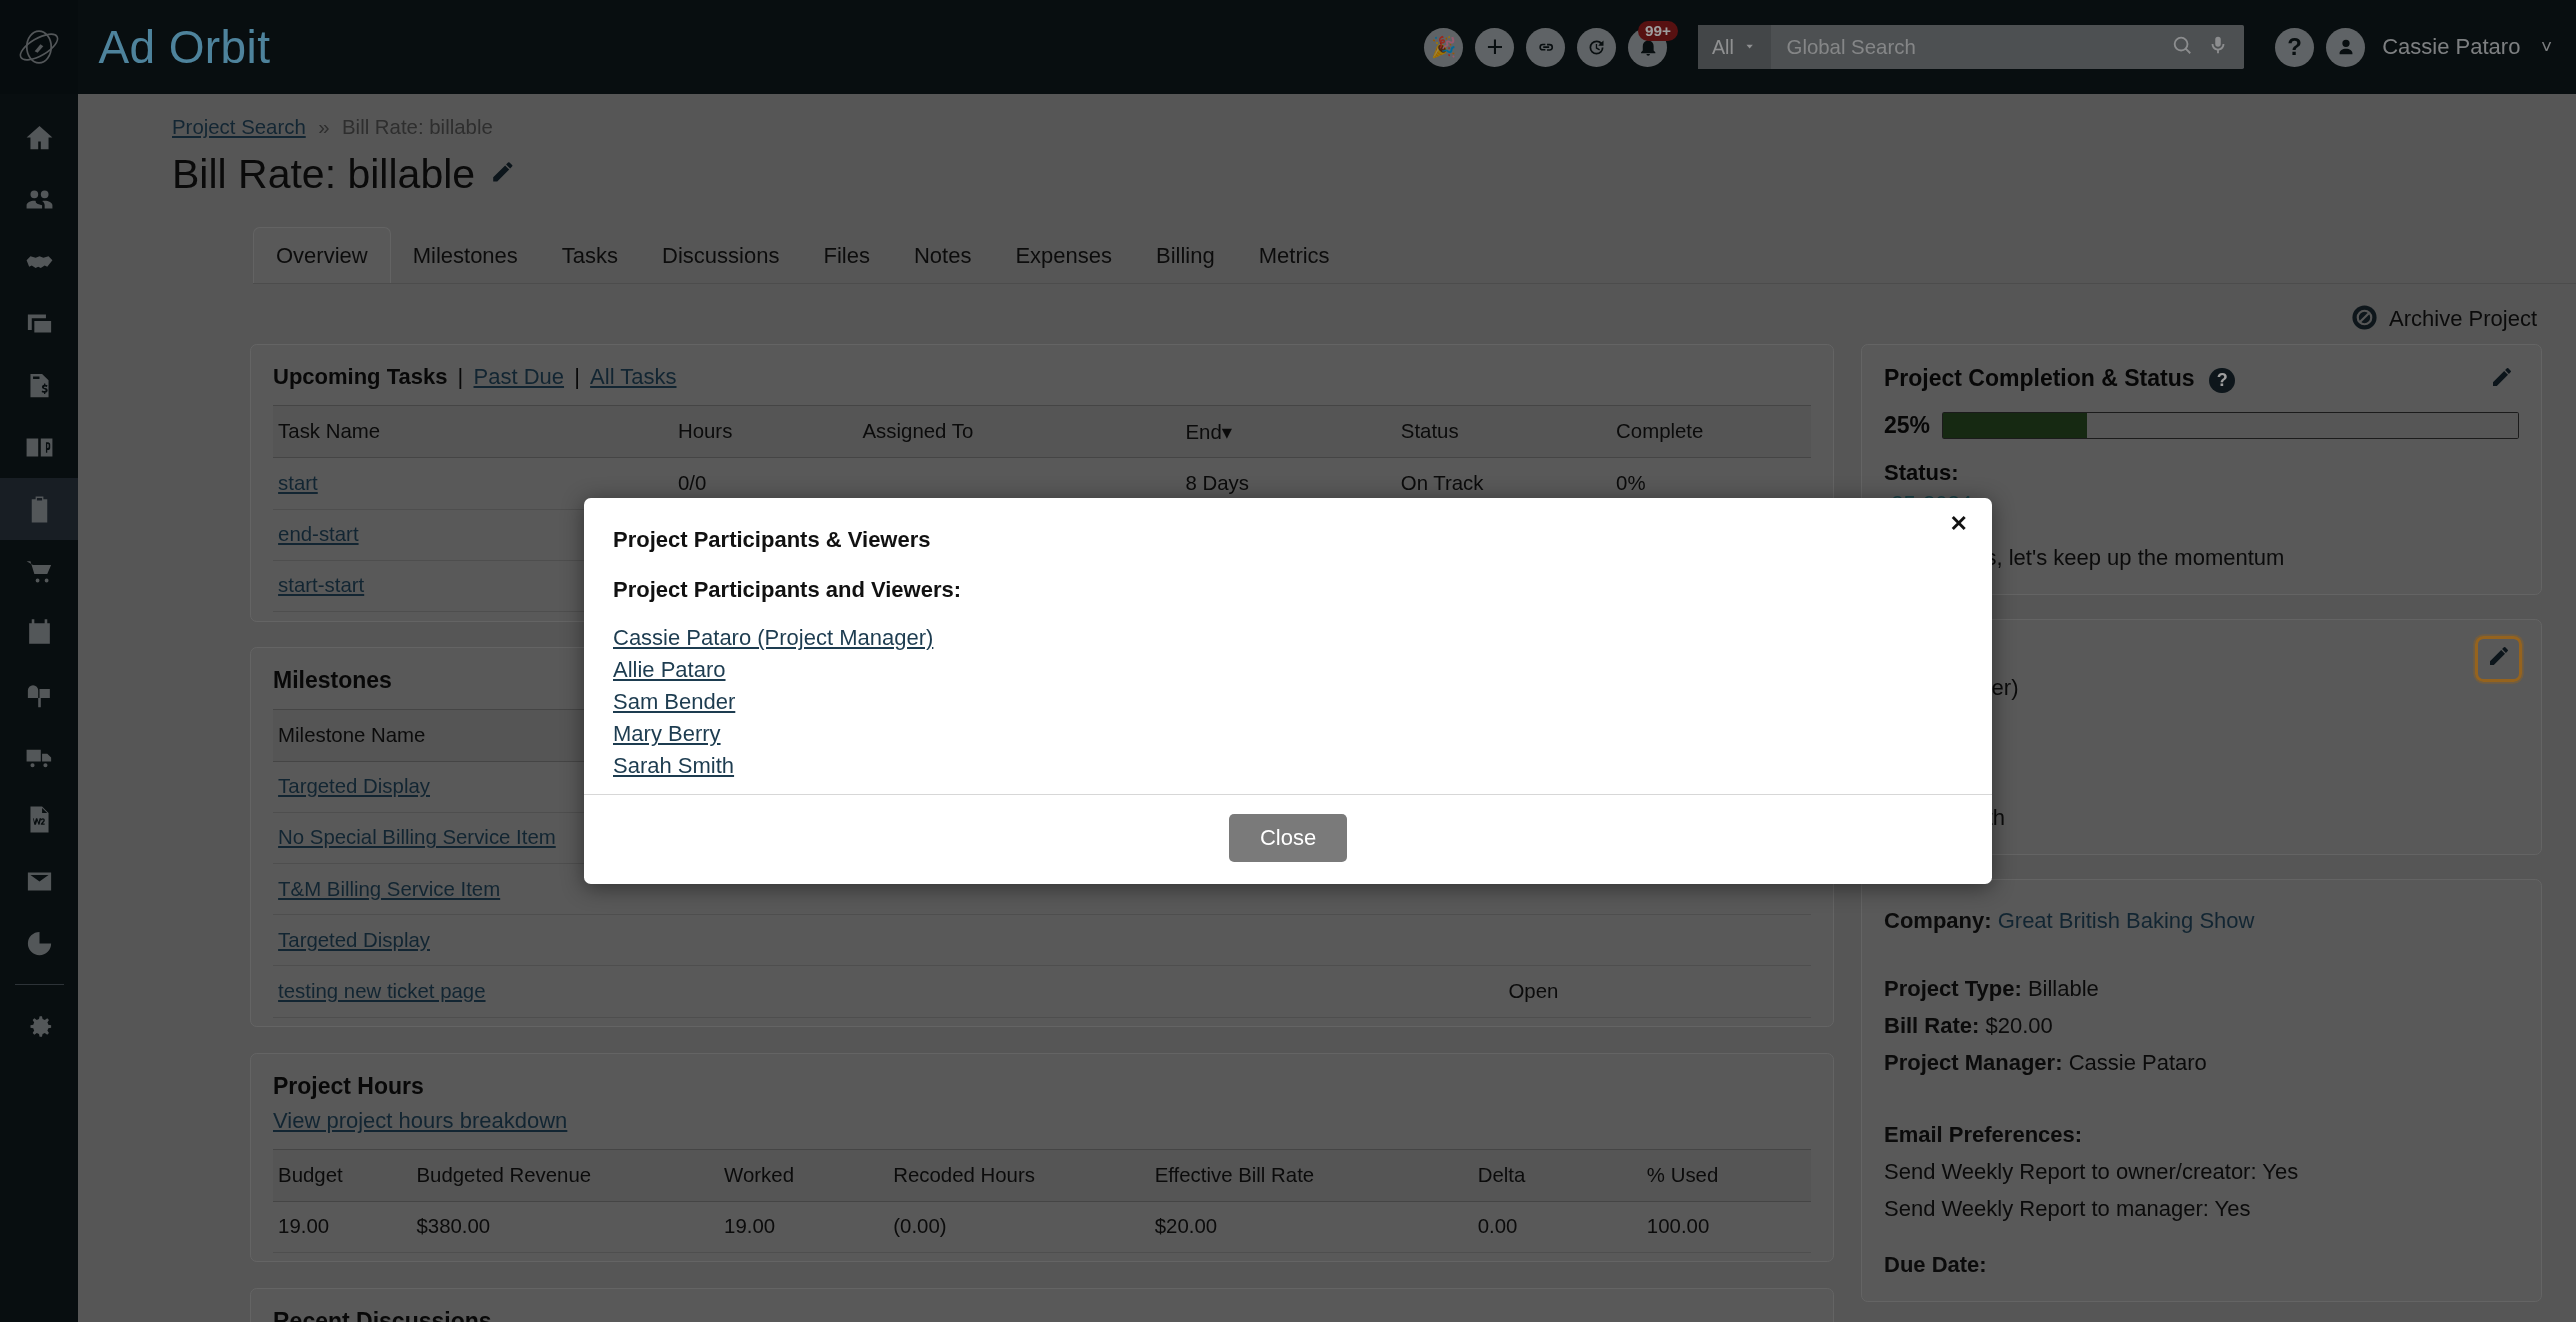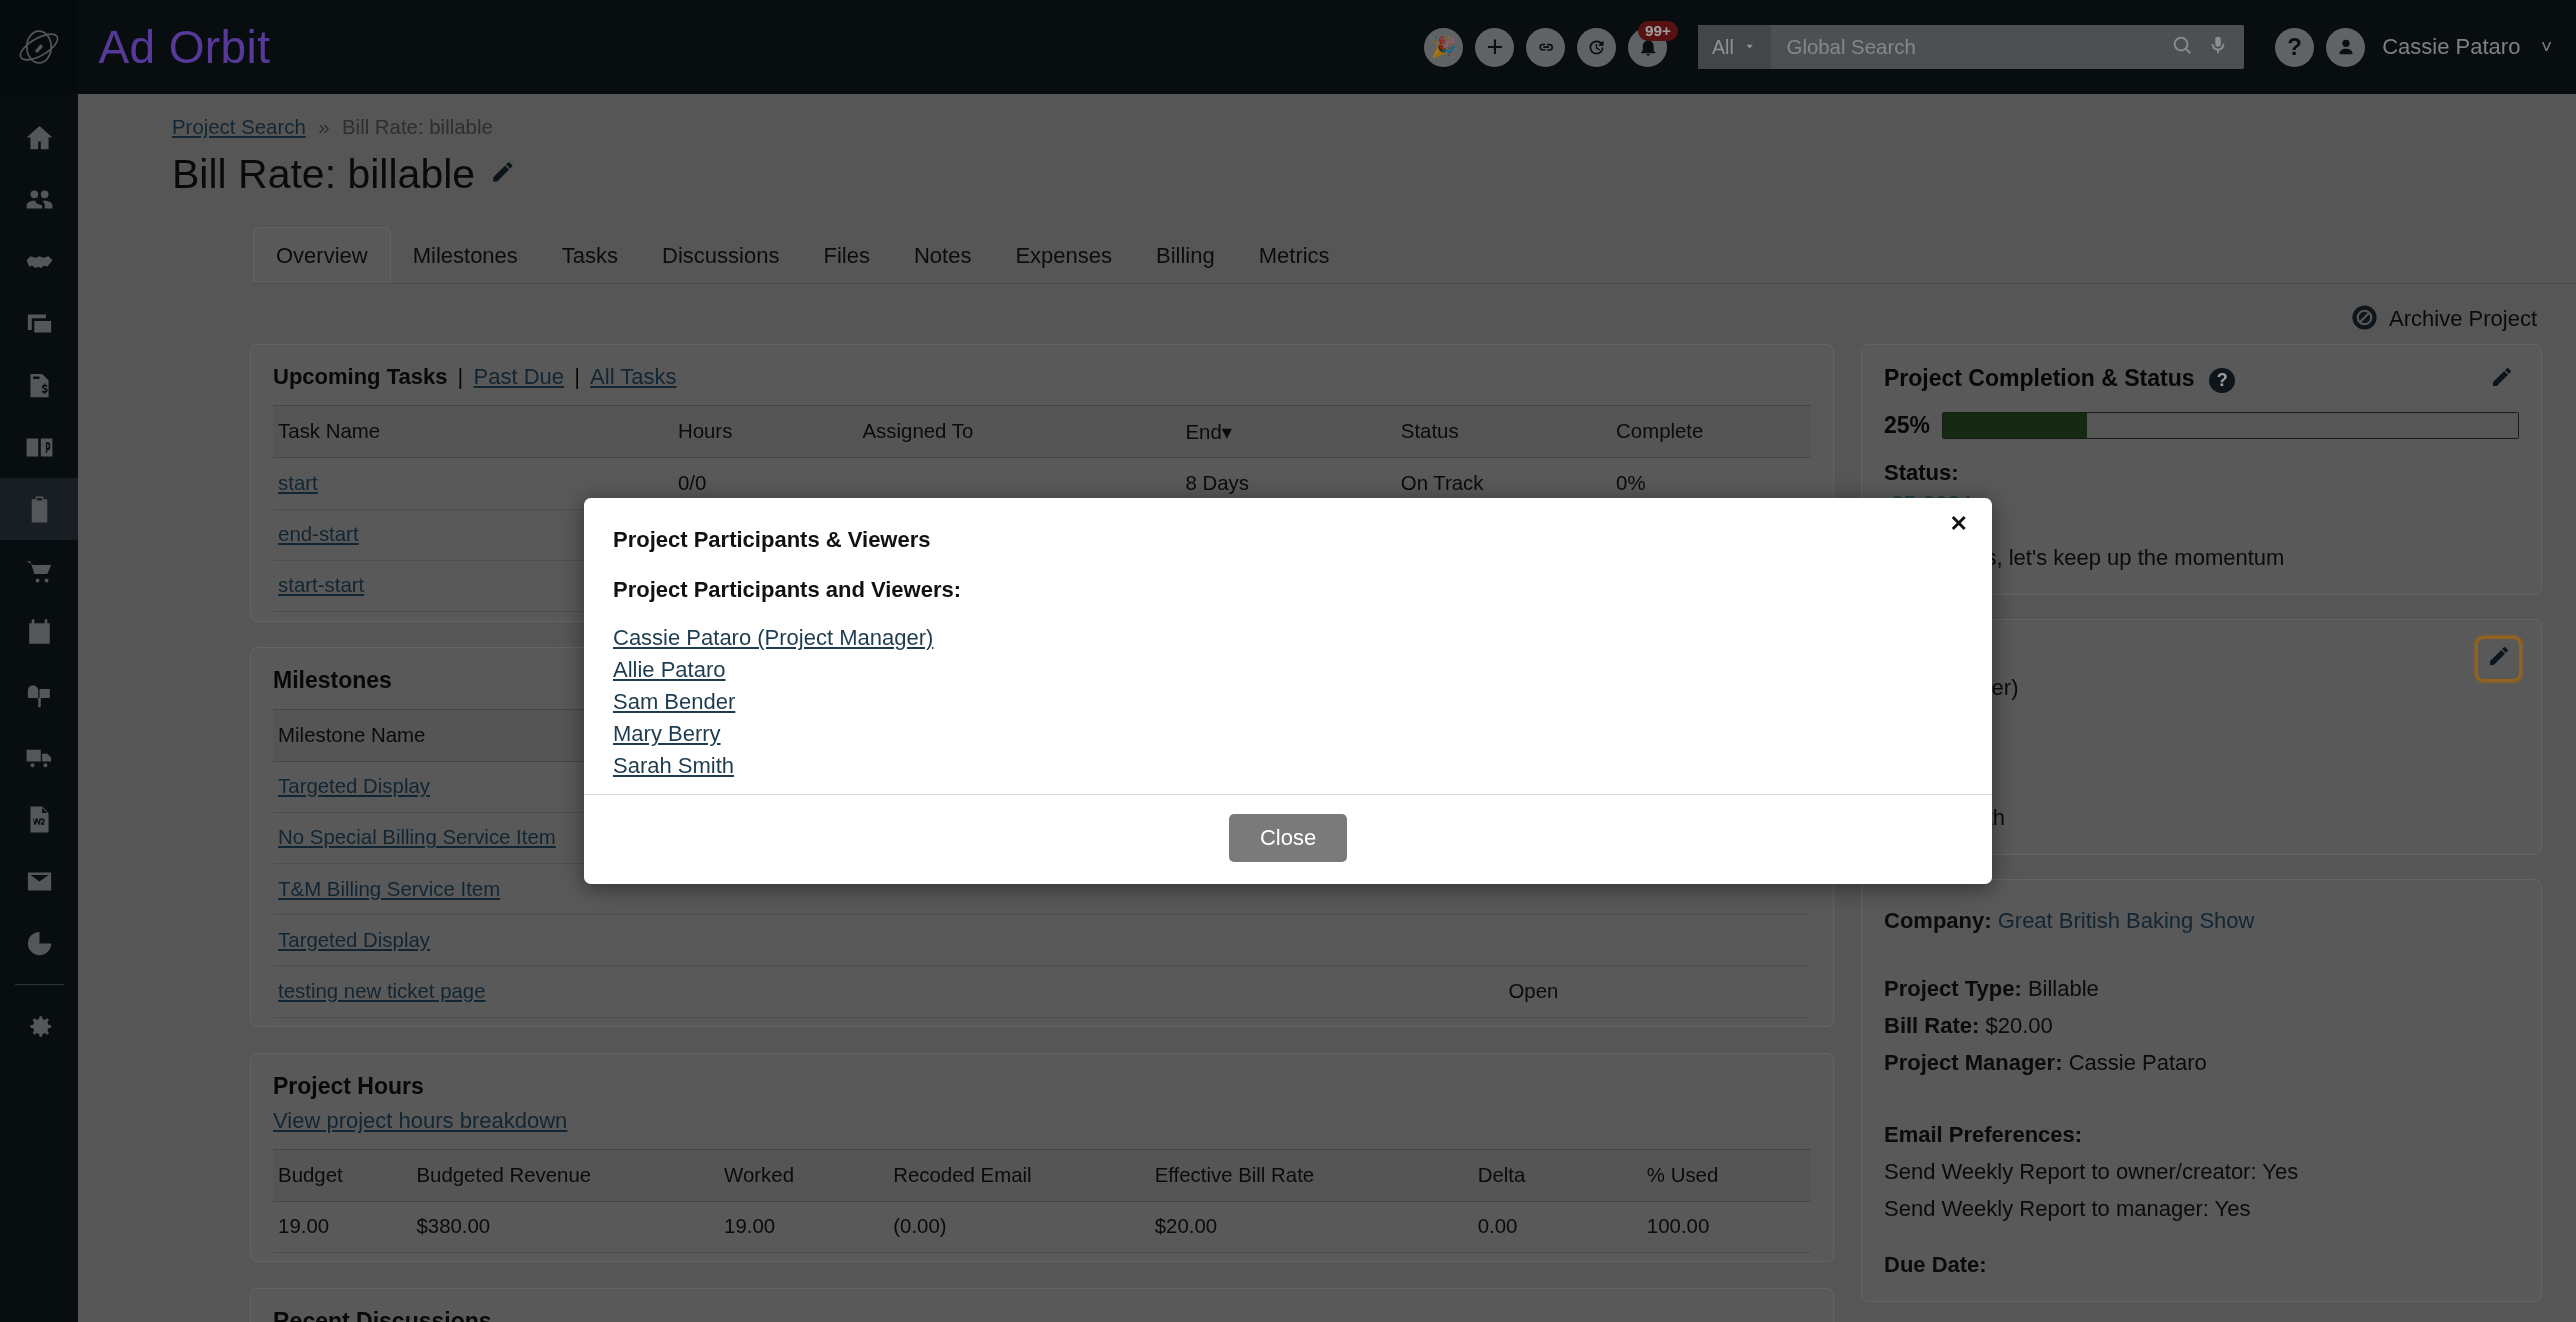--- a/index.html
+++ b/index.html
@@ -17,21 +17,21 @@
   
   .topbar {
     position: absolute; top: 0; left: 0; right: 0; height: 94px;
     background: #0d1619; display: flex; align-items: center;
   }
   .logo-box {
     width: 78px; height: 94px; background: #0a1316;
     display: flex; align-items: center; justify-content: center;
   }
   .logo-text {
-    color: #8b5cf6; font-size: 46px; letter-spacing: 0.4px;
+    color: #7dd3fc; font-size: 46px; letter-spacing: 0.4px;
     margin-left: 20.4px; display: flex; align-items: center; gap: 1.7px;
     font-family: "Liberation Sans", sans-serif;
   }
 
   .topbar-right {
     margin-left: auto; display: flex; align-items: center; gap: 12px;
     padding-right: 24px;
   }
   .circ-icon {
     width: 39px; height: 39px; border-radius: 50%;
@@ -473,21 +473,21 @@
             <div class="card-title">Project Hours</div>
             <div class="linkbar" style="margin-top:8.5px;">
               <a>View project hours breakdown</a>
             </div>
             <table class="tbl">
               <thead>
                   <tr>
                 <th style="width:9%">Budget</th>
                 <th style="width:20%">Budgeted Revenue</th>
                 <th style="width:11%">Worked</th>
-                <th style="width:17%">Recoded Email</th>
+                <th style="width:17%">Recoded Hours</th>
                 <th style="width:21%">Effective Bill Rate</th>
                 <th style="width:11%">Delta</th>
                 <th style="width:11%">% Used</th>
               </tr>
                 </thead>
               <tbody>
                 <tr>
                   <td>19.00</td>
                   <td>$380.00</td>
                   <td>19.00</td>

